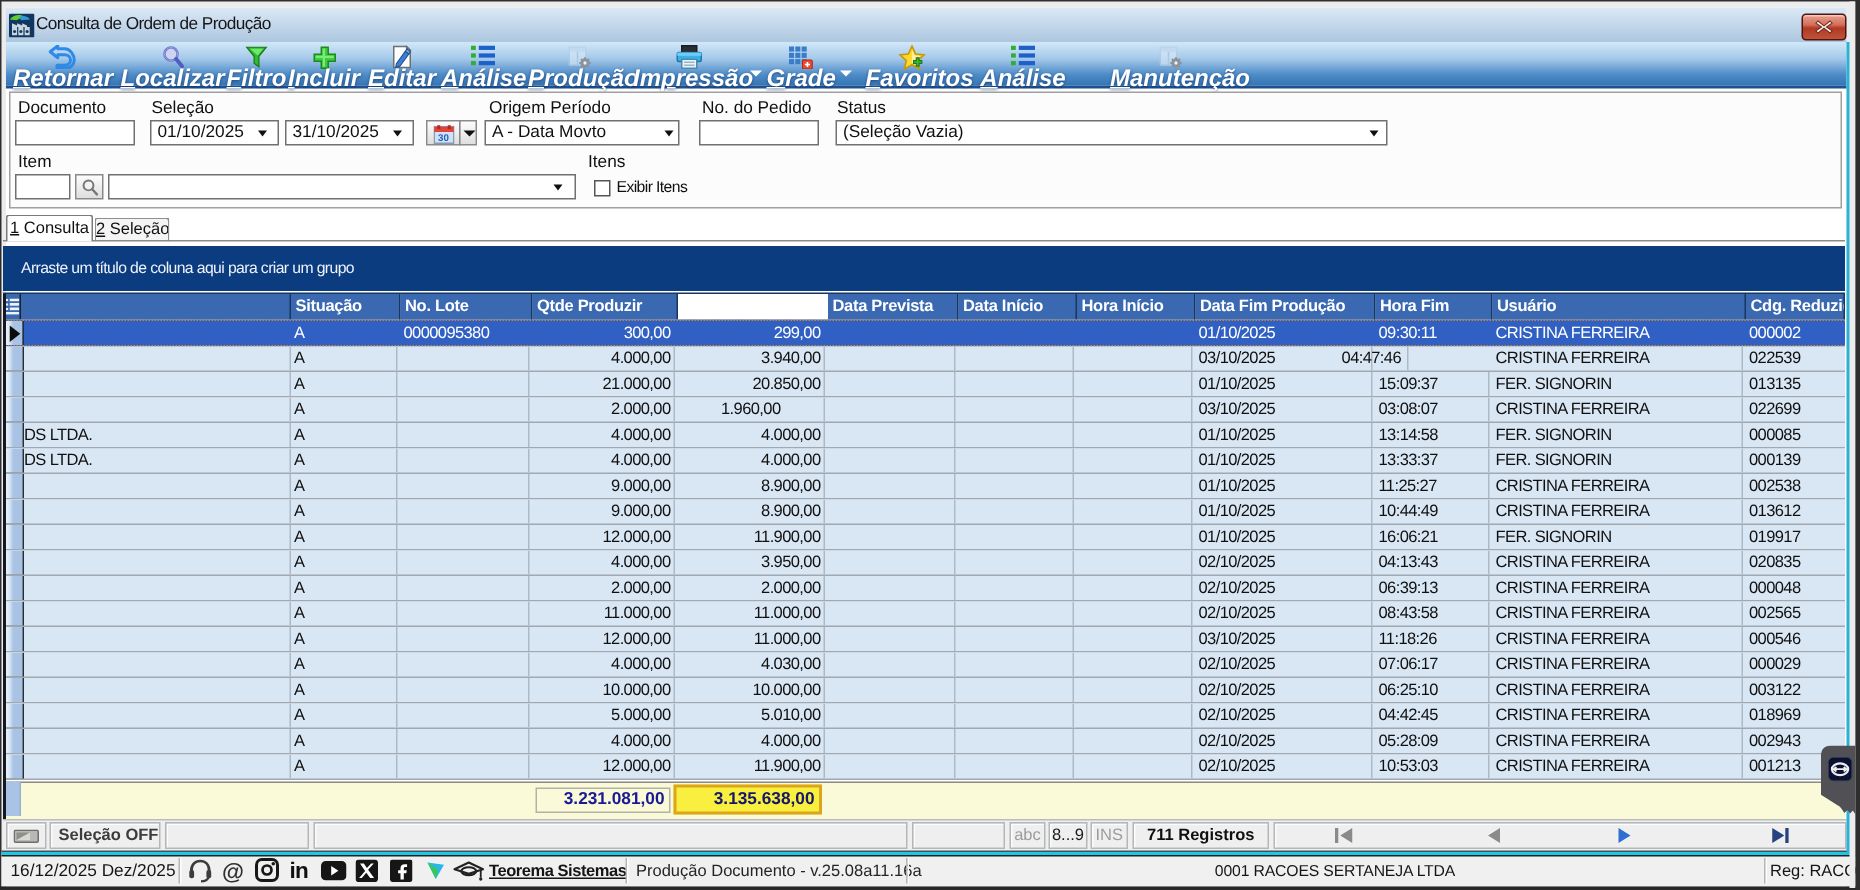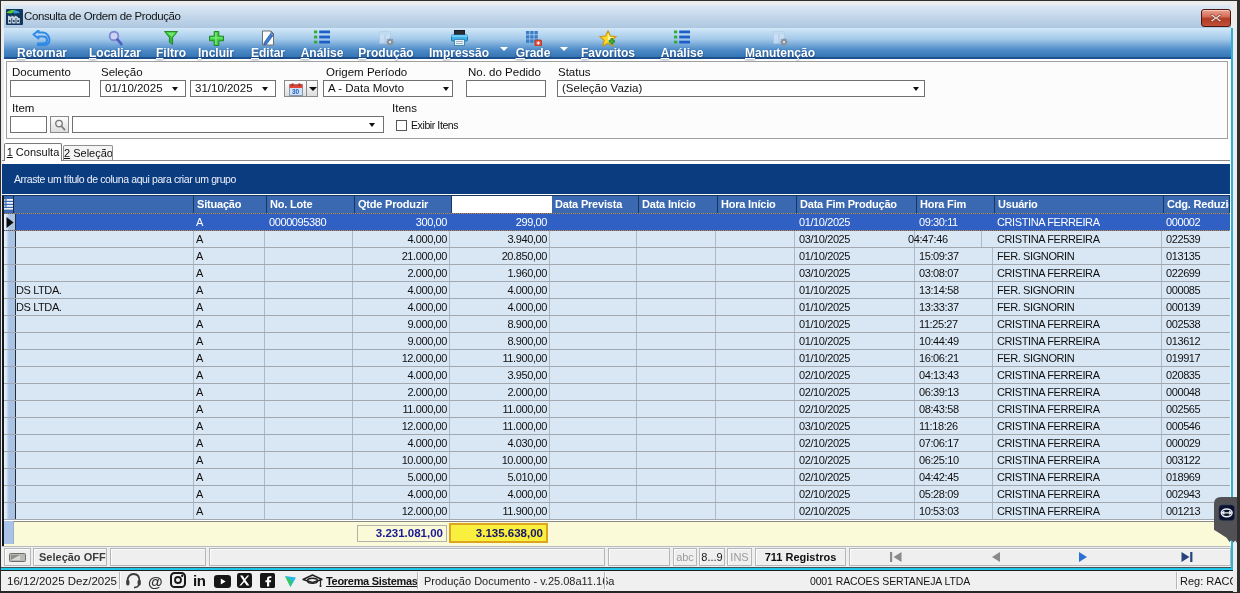--- a/index.html
+++ b/index.html
@@ -7,21 +7,21 @@
 #silver{left:1px;top:1px;width:1236px;height:590px;background:#ececec;}
 #client{left:4px;top:5px;width:1227px;height:586px;background:#fff;}
 #titlebar{left:4px;top:5px;width:1227px;height:23px;background:linear-gradient(#dce9f5 0%,#c6d9ec 45%,#adc7e0 100%);border-bottom:1px solid #96b4d2;}
 #title{left:24px;top:10px;font-size:11.5px;letter-spacing:-0.4px;color:#161616;}
 #closebtn{left:1201px;top:9px;width:28px;height:16px;border:1px solid #4d1410;border-radius:3px;background:linear-gradient(#eca08e 0%,#d3705c 40%,#b03a24 55%,#c05238 100%);box-shadow:inset 0 1px 0 rgba(255,255,255,.45);}
 #closebtn svg{position:absolute;left:8px;top:3px;}
 #toolbar{left:4px;top:28px;width:1227px;height:29px;background:linear-gradient(#d2e8f8 0%,#a4c9ea 38%,#4e8cc8 75%,#3575b4 100%);border-bottom:2px solid #1d5190;}
 
 .ti{position:absolute;top:30px;height:29px;text-align:center;color:#fff;}
 .ti svg{display:inline-block;}
-.tl{font-size:12px;font-weight:bold;margin-top:0px;line-height:12px;text-shadow:0 1px 2px rgba(10,40,90,.65);letter-spacing:0;}
+.tl{font-size:16px;font-weight:bold;margin-top:0px;line-height:12px;text-shadow:0 1px 2px rgba(10,40,90,.65);letter-spacing:0;font-style:italic;}
 .caret{position:absolute;width:0;height:0;border-left:4px solid transparent;border-right:4px solid transparent;border-top:4px solid #fff;}
 
 #fpanel{left:6px;top:61px;width:1220px;height:76px;background:#fcfcfc;border:1px solid #a0a0a0;}
 .flabel{position:absolute;font-size:11.5px;color:#101010;}
 .finput{position:absolute;height:17px;background:#fff;border:1px solid #707070;box-sizing:border-box;font-size:11.5px;color:#101010;line-height:15px;padding-left:4px;}
 .combo-arrow{position:absolute;right:7px;top:6px;width:0;height:0;border-left:3.5px solid transparent;border-right:3.5px solid transparent;border-top:4px solid #101010;}
 .btn{position:absolute;background:linear-gradient(#fdfdfd,#dedede);border:1px solid #8a8a8a;box-sizing:border-box;}
 
 .tab{position:absolute;font-size:11px;color:#101010;text-align:center;box-sizing:border-box;white-space:nowrap;overflow:hidden;}
 #tabline{left:2px;top:160px;width:1228px;height:1px;background:#8a8a8a;}
@@ -314,21 +314,21 @@
     <div class="selcol"></div>
     <div class="cell" style="left:10px;width:182px;"></div>
     <div class="cell" style="left:190px;width:73px;">A</div>
     <div class="cell" style="left:263px;width:88px;"></div>
     <div class="cell" style="left:351px;width:97px;text-align:right;padding-right:2px;">4.000,00</div>
     <div class="cell" style="left:448px;width:100px;text-align:right;padding-right:2px;">3.940,00</div>
     <div class="cell" style="left:548px;width:87px;"></div>
     <div class="cell" style="left:635px;width:79px;"></div>
     <div class="cell" style="left:714px;width:79px;"></div>
     <div class="cell" style="left:793px;width:120px;">03/10/2025</div>
-    <div class="cell" style="left:902px;width:78px;">04:47:46</div>
+    <div class="cell" style="left:859px;width:78px;text-align:right;">04:47:46</div>
     <div class="cell" style="left:991px;width:169px;">CRISTINA FERREIRA</div>
     <div class="cell" style="left:1160px;width:130px;">022539</div>
   </div>
 <div class="row" style="top:248px;">
     <div class="selcol"></div>
     <div class="cell" style="left:10px;width:182px;"></div>
     <div class="cell" style="left:190px;width:73px;">A</div>
     <div class="cell" style="left:263px;width:88px;"></div>
     <div class="cell" style="left:351px;width:97px;text-align:right;padding-right:2px;">21.000,00</div>
     <div class="cell" style="left:448px;width:100px;text-align:right;padding-right:2px;">20.850,00</div>
@@ -339,21 +339,21 @@
     <div class="cell" style="left:913px;width:78px;">15:09:37</div>
     <div class="cell" style="left:991px;width:169px;">FER. SIGNORIN</div>
     <div class="cell" style="left:1160px;width:130px;">013135</div>
   </div>
 <div class="row" style="top:265px;">
     <div class="selcol"></div>
     <div class="cell" style="left:10px;width:182px;"></div>
     <div class="cell" style="left:190px;width:73px;">A</div>
     <div class="cell" style="left:263px;width:88px;"></div>
     <div class="cell" style="left:351px;width:97px;text-align:right;padding-right:2px;">2.000,00</div>
-    <div class="cell" style="left:448px;width:100px;text-align:right;padding-right:2px;">1.960,00</div>
+    <div class="cell" style="left:448px;width:100px;text-align:center;padding-right:2px;">1.960,00</div>
     <div class="cell" style="left:548px;width:87px;"></div>
     <div class="cell" style="left:635px;width:79px;"></div>
     <div class="cell" style="left:714px;width:79px;"></div>
     <div class="cell" style="left:793px;width:120px;">03/10/2025</div>
     <div class="cell" style="left:913px;width:78px;">03:08:07</div>
     <div class="cell" style="left:991px;width:169px;">CRISTINA FERREIRA</div>
     <div class="cell" style="left:1160px;width:130px;">022699</div>
   </div>
 <div class="row" style="top:282px;">
     <div class="selcol"></div>

